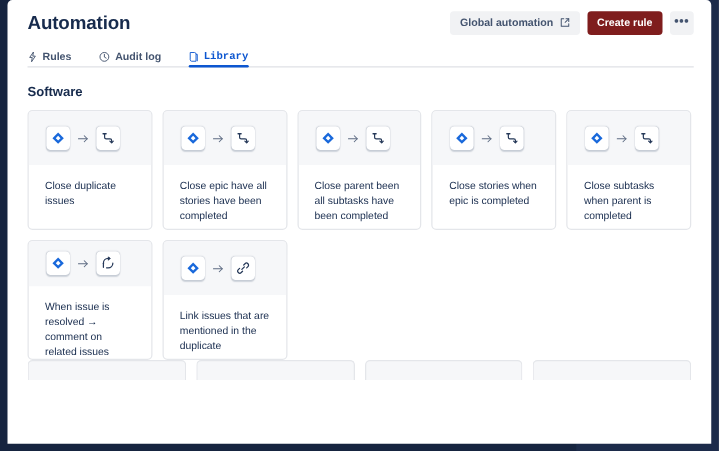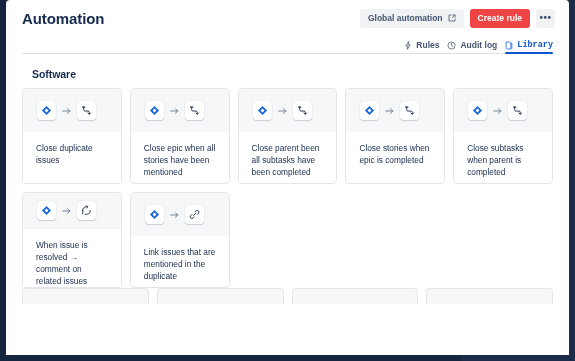--- a/index.html
+++ b/index.html
@@ -73,44 +73,43 @@
     gap: 5px;
     cursor: pointer;
     white-space: nowrap;
     box-sizing: border-box;
   }
   .btn-subtle {
     background: #f1f2f4;
     color: #44546f;
   }
   .btn-primary {
-    background: #ef4444;
+    background: #7f1d1d;
     color: #ffffff;
   }
   .btn-icon-only {
     background: #f1f2f4;
     color: #44546f;
     width: 19px;
     padding: 0;
     justify-content: center;
     font-size: 10px;
     letter-spacing: 0.5px;
     line-height: 0;
   }
   .ext-icon { display: inline-flex; align-items: center; }
 
   
   .tabs {
     position: relative;
     display: flex;
     align-items: flex-end;
-    gap: 8px;
+    gap: 22px;
     padding: 0 16px;
     height: 18px;
-    justify-content: flex-end;
   }
   .tabs::after {
     content: "";
     position: absolute;
     left: 16px; right: 14px; bottom: 0;
     height: 1px;
     background: #dfe1e6;
   }
   .tab {
     position: relative;
@@ -137,21 +136,21 @@
   }
 
   
   .content {
     padding: 0 16px;
   }
   .section-heading {
     font-size: 10.5px;
     font-weight: 700;
     color: #172b4d;
-    margin: 14px 0 8px 10px;
+    margin: 14px 0 8px 0;
     letter-spacing: -0.05px;
   }
   .card-grid {
     display: grid;
     grid-template-columns: repeat(5, 1fr);
     gap: 8px;
   }
 
   
   .rule-card {
@@ -330,21 +329,21 @@
             </span>
             <span class="chip">
               <svg width="11" height="11" viewBox="0 0 14 14" fill="none">
                 <path d="M3.4 2.6V6.1C3.4 7 4.1 7.7 5 7.7H9C9.9 7.7 10.6 8.4 10.6 9.3V11.4" stroke="#253858" stroke-width="1.25" stroke-linecap="round" stroke-linejoin="round"></path>
                 <path d="M1.9 2.6H4.9" stroke="#253858" stroke-width="1.5" stroke-linecap="round"></path>
                 <path d="M8.8 10.1L10.6 11.8L12.2 10.1" stroke="#253858" stroke-width="1.25" stroke-linecap="round" stroke-linejoin="round"></path>
               </svg>
             </span>
           </div>
           <div class="card-body">
-            <div class="card-label">Close epic when all stories have been mentioned</div>
+            <div class="card-label">Close epic have all stories have been completed</div>
           </div>
         </div>
 
         <div class="rule-card">
           <div class="card-banner">
             <span class="chip">
               <svg width="11" height="11" viewBox="0 0 14 14">
                 <path d="M7 1.2L12.8 7L7 12.8L1.2 7Z" fill="#1868db"></path>
                 <path d="M7 4.6L9.4 7L7 9.4L4.6 7Z" fill="#ffffff"></path>
               </svg>

